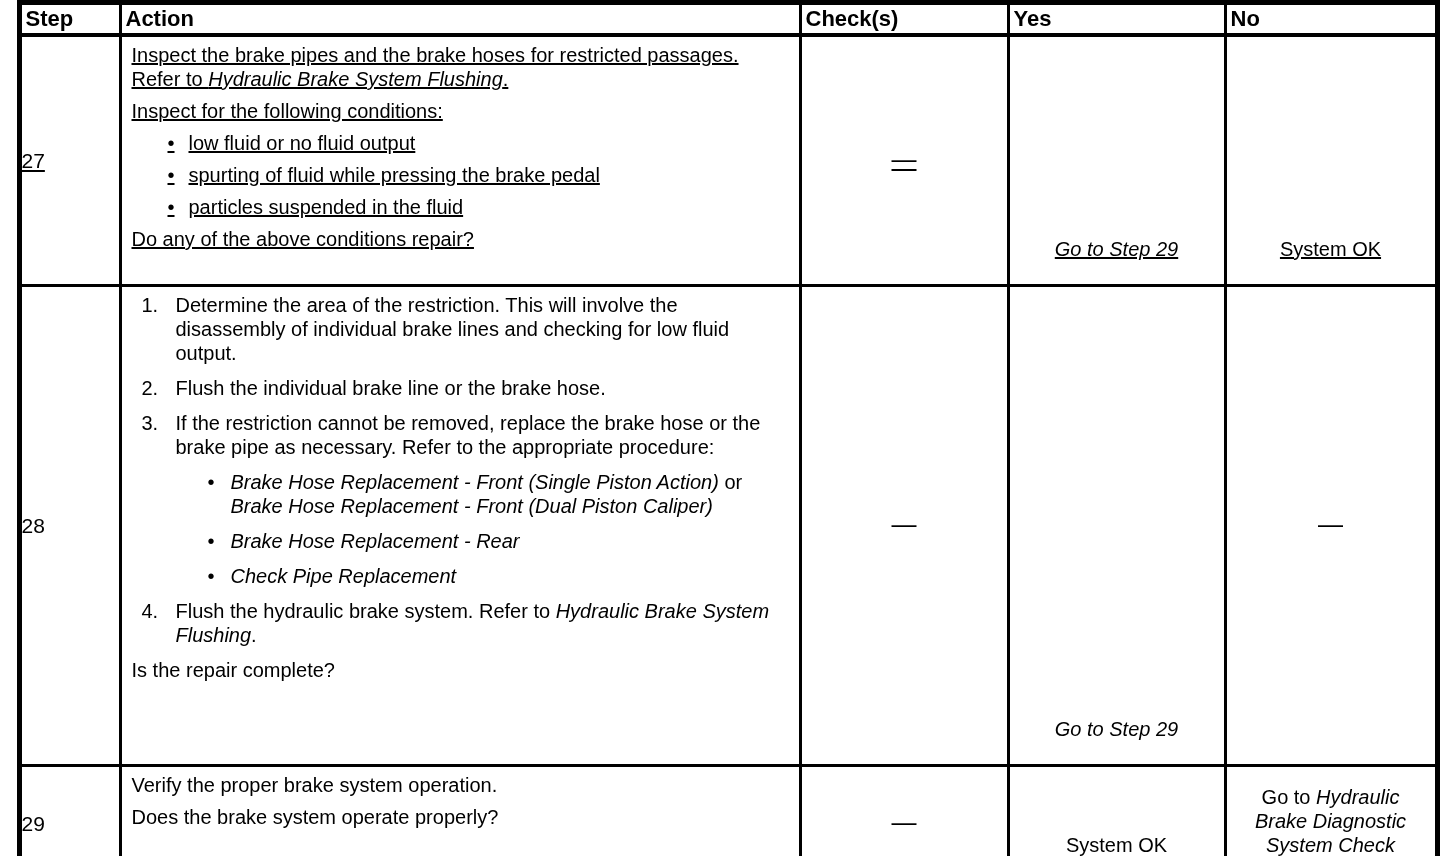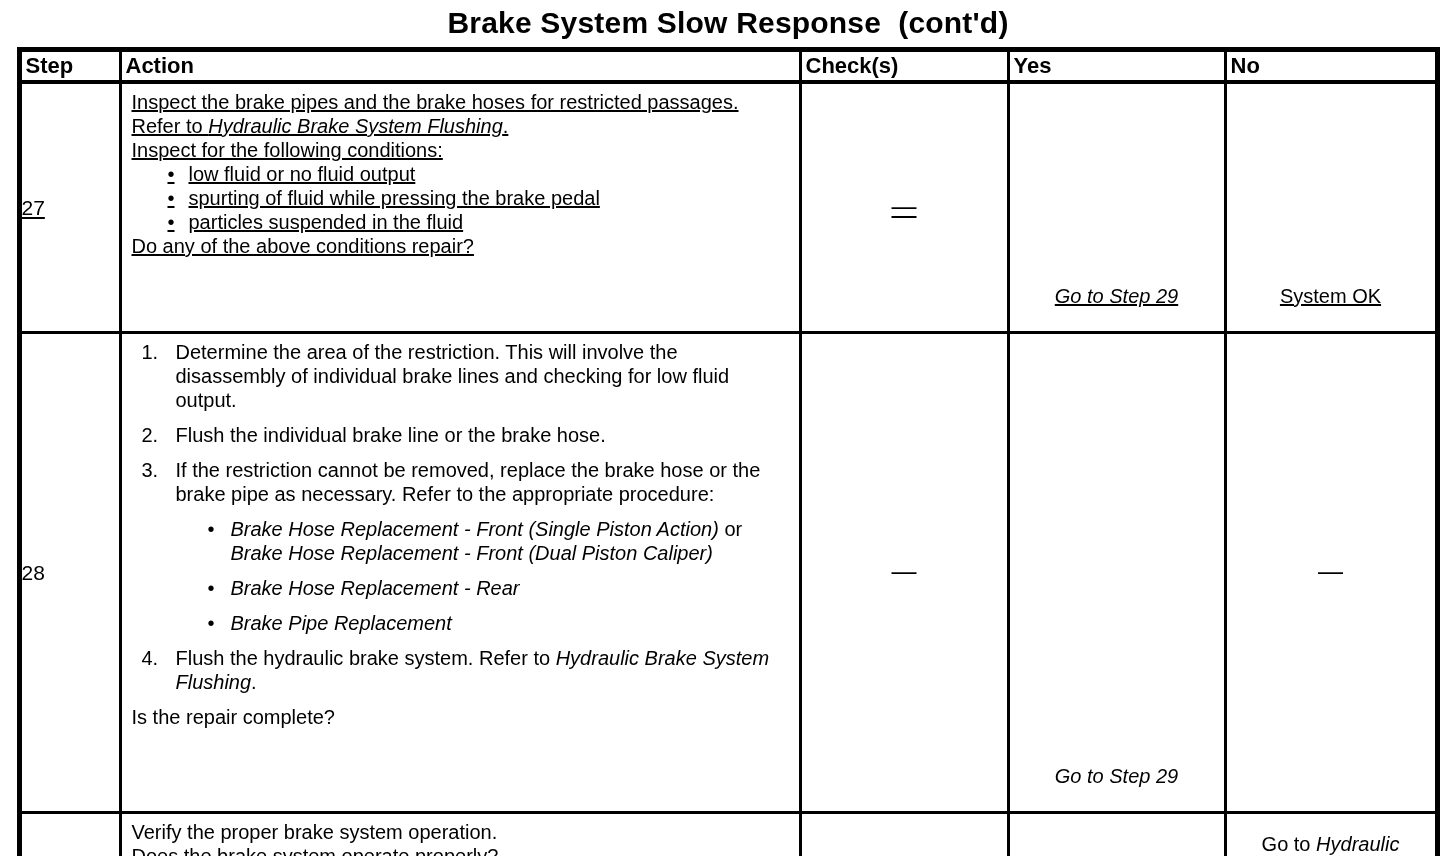--- a/index.html
+++ b/index.html
@@ -38,21 +38,21 @@
   td.step{
     text-align:left;vertical-align:middle;
     font-size:21px;padding:0;
   }
   td.action{
     vertical-align:top;
     padding:6px 12px 8px 10px;
     font-size:20px;line-height:24px;
     text-align:left;
   }
-  .blk{}
+  .blk{margin-top:8px;}
   .blk:first-child{margin-top:0;}
   .r1 .blk{margin-top:11px;}
   .r1 .blk:first-child{margin-top:0;}
   .li{display:flex;align-items:flex-start;}
   .li .marker{flex:none;}
   .li .txt{flex:1 1 auto;}
   .num{margin-left:10px;}
   .num>.marker{width:34px;}
   .l1{margin-left:36px;}
   .l1>.marker{width:21px;}
@@ -68,21 +68,20 @@
     font-size:20px;line-height:24px;
     padding:6px 8px 23px 8px;
   }
   td.outcome.mid{vertical-align:middle;padding-bottom:6px;}
   .dash{font-size:25px;line-height:20px;}
 </style>
 </head>
 <body>
 
 <div class="page">
-  <h1 class="title">Brake System Slow Response  (cont'd)</h1>
 
   <table class="diag">
     <colgroup>
       <col style="width:101px">
       <col style="width:680px">
       <col style="width:208px">
       <col style="width:217px">
       <col style="width:212px">
     </colgroup>
     <thead>
@@ -136,21 +135,21 @@
             <div class="blk li l2">
               <span class="marker">•</span>
               <div class="txt"><span class="it">Brake Hose Replacement - Front (Single Piston Action)</span><span> or </span><span class="it">Brake Hose Replacement - Front (Dual Piston Caliper)</span></div>
             </div>
             <div class="blk li l2">
               <span class="marker">•</span>
               <div class="txt"><span class="it">Brake Hose Replacement - Rear</span></div>
             </div>
             <div class="blk li l2">
               <span class="marker">•</span>
-              <div class="txt"><span class="it">Brake Pipe Replacement</span></div>
+              <div class="txt"><span class="it">Check Pipe Replacement</span></div>
             </div>
             <div class="blk li num">
               <span class="marker">4.</span>
               <div class="txt"><span>Flush the hydraulic brake system. Refer to </span><span class="it">Hydraulic Brake System Flushing</span><span>.</span></div>
             </div>
             <div class="blk q"><span>Is the repair complete?</span></div>
           </td>
           <td class="value"><span class="dash">—</span></td>
           <td class="outcome"><span><span class="it">Go to Step 29</span></span></td>
           <td class="outcome mid"><span class="dash"><span>—</span></span></td>

